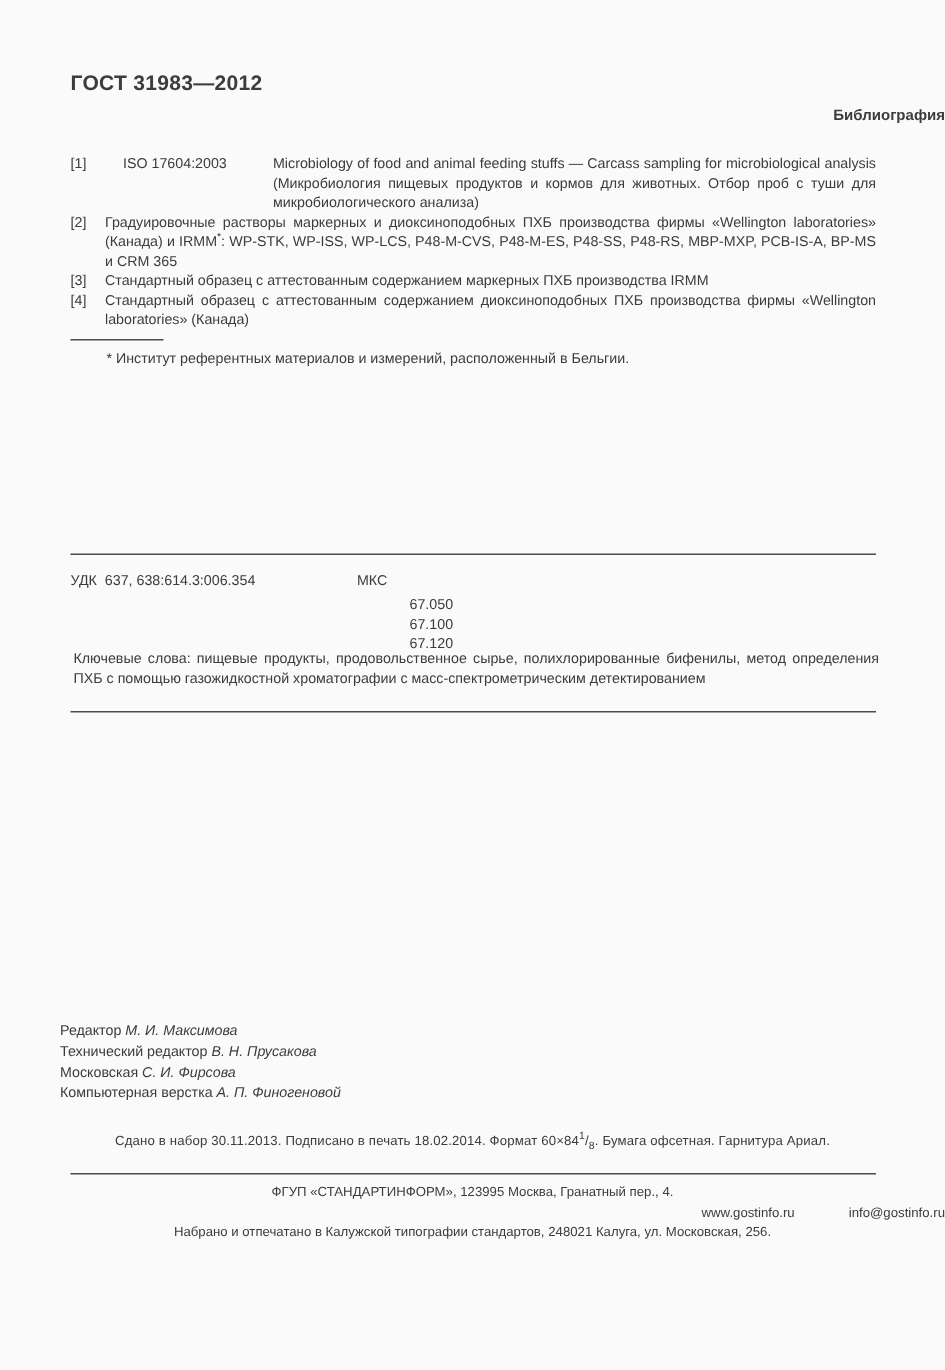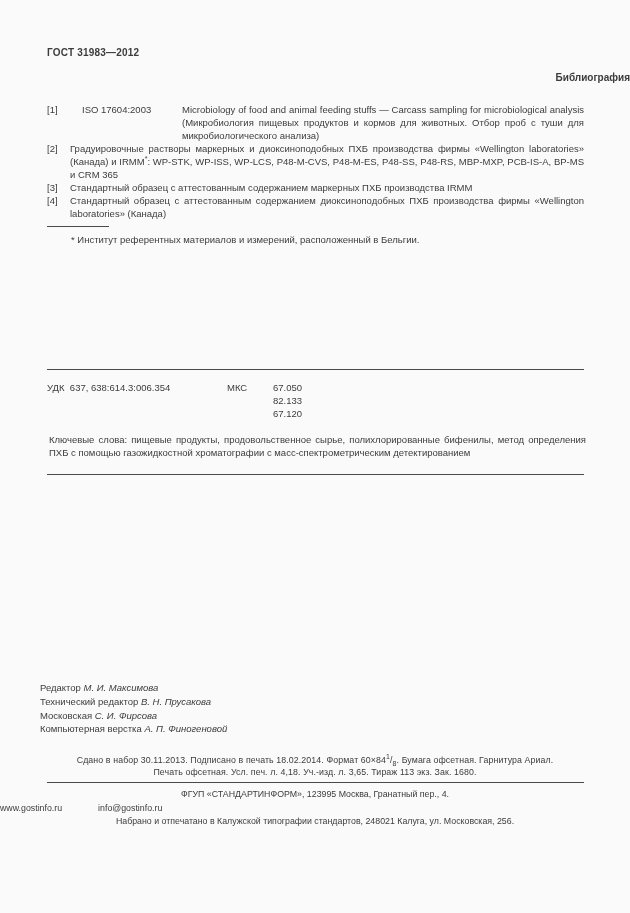--- a/index.html
+++ b/index.html
@@ -7,21 +7,21 @@
     position:relative;
     width:630px; height:913px;
     margin:0 auto;
     background:#fafafa;
     font-family:"Liberation Sans","DejaVu Sans",sans-serif;
     color:#3c3c3c;
     overflow:hidden;
   }
   .doc-number {
     position:absolute; top:47px; left:47px;
-    font-size:10px; font-weight:bold; letter-spacing:0.2px;
+    font-size:14px; font-weight:bold; letter-spacing:0.2px;
   }
   .biblio-title {
     position:absolute; top:72px; left:0; width:100%;
     text-align:right; font-size:10px; font-weight:bold;
   }
   .entries {
     position:absolute; top:103px; left:47px; width:537px;
     font-size:9.5px; line-height:13px;
   }
   .entry { display:flex; }
@@ -39,42 +39,42 @@
   .footnote {
     position:absolute; top:233px; left:43px; width:537px;
     font-size:9.5px; line-height:13px; text-indent:28px;
   }
   .rule { position:absolute; left:47px; width:537px; height:0; border-top:1px solid #4a4a4a; }
   .rule-1 { top:369px; }
   .rule-2 { top:474px; }
   .rule-3 { top:782px; }
   .udk-block { position:absolute; top:381px; left:47px; width:537px; font-size:9.5px; line-height:13px; }
   .udk-code { position:absolute; left:0; top:0; white-space:pre-wrap; }
-  .mks-label { position:absolute; left:180px; top:0; }
-  .mks-codes { position:absolute; left:226px; top:0; }
+  .mks-label { position:absolute; left:191px; top:0; }
+  .mks-codes { position:absolute; left:226px; top:16px; }
   .keywords {
     position:absolute; top:433px; left:49px; width:537px;
     font-size:9.5px; line-height:13px; text-align:justify;
   }
   .credits {
     position:absolute; top:681px; left:0; width:100%;
     font-size:9.5px; line-height:13.8px;padding-left:40px;
   }
   .credit-name { font-style:italic; }
   .imprint {
     position:absolute; top:755px; left:0; width:100%;
     text-align:center; font-size:8.8px; line-height:11.5px;
     letter-spacing:0.1px;
   }
   .publisher {
     position:absolute; top:788px; left:0; width:100%;
     text-align:center; font-size:8.8px; line-height:13.5px;
   }
   .publisher-contacts {
-    display:flex; justify-content:flex-start; gap:36px;
+    display:flex; justify-content:flex-end; gap:36px;
   }
 </style>
 </head>
 <body>
 
 <div class="page">
 
   <div class="doc-number">ГОСТ 31983—2012</div>
 
   <div class="biblio-title">Библиография</div>
@@ -104,39 +104,38 @@
   <div class="footnote-sep"></div>
   <div class="footnote">* Институт референтных  материалов и измерений, расположенный в Бельгии.</div>
 
   <div class="rule rule-1"></div>
 
   <div class="udk-block">
     <span class="udk-code">УДК  637, 638:614.3:006.354</span>
     <span class="mks-label">МКС</span>
     <span class="mks-codes">
       <div>67.050</div>
-      <div>82.133</div>
+      <div>67.100</div>
       <div>67.120</div>
     </span>
   </div>
 
   <div class="keywords">Ключевые слова: пищевые продукты, продовольственное сырье, полихлорированные бифенилы, метод определения ПХБ с помощью газожидкостной хроматографии с масс-спектрометрическим детектированием</div>
 
   <div class="rule rule-2"></div>
 
   <div class="credits">
     <div><span>Редактор</span> <span class="credit-name">М. И. Максимова</span></div>
     <div><span>Технический редактор</span> <span class="credit-name">В. Н. Прусакова</span></div>
     <div><span>Московская</span> <span class="credit-name">С. И. Фирсова</span></div>
     <div><span>Компьютерная верстка</span> <span class="credit-name">А. П. Финогеновой</span></div>
   </div>
 
   <div class="imprint">
     <div><span>Сдано  в  набор  30.11.2013.  Подписано  в  печать  18.02.2014.  Формат  60×84</span><span class="sup">1</span><span>/</span><span class="sub">8</span><span>.  Бумага  офсетная.  Гарнитура  Ариал.</span></div>
-    <div>Печать офсетная.  Усл. печ. л. 4,18.  Уч.-изд. л. 3,65.  Тираж 113 экз.  Зак. 1680.</div>
   </div>
 
   <div class="rule rule-3"></div>
 
   <div class="publisher">
     <div>ФГУП «СТАНДАРТИНФОРМ», 123995 Москва, Гранатный пер., 4.</div>
     <div class="publisher-contacts">
       <span>www.gostinfo.ru</span>
       <span>info@gostinfo.ru</span>
     </div>

